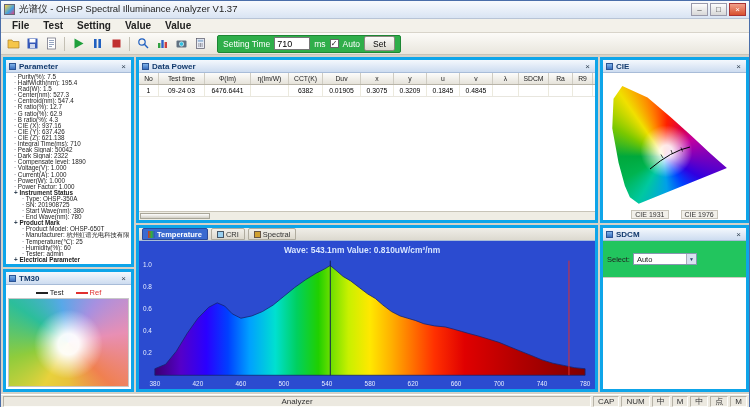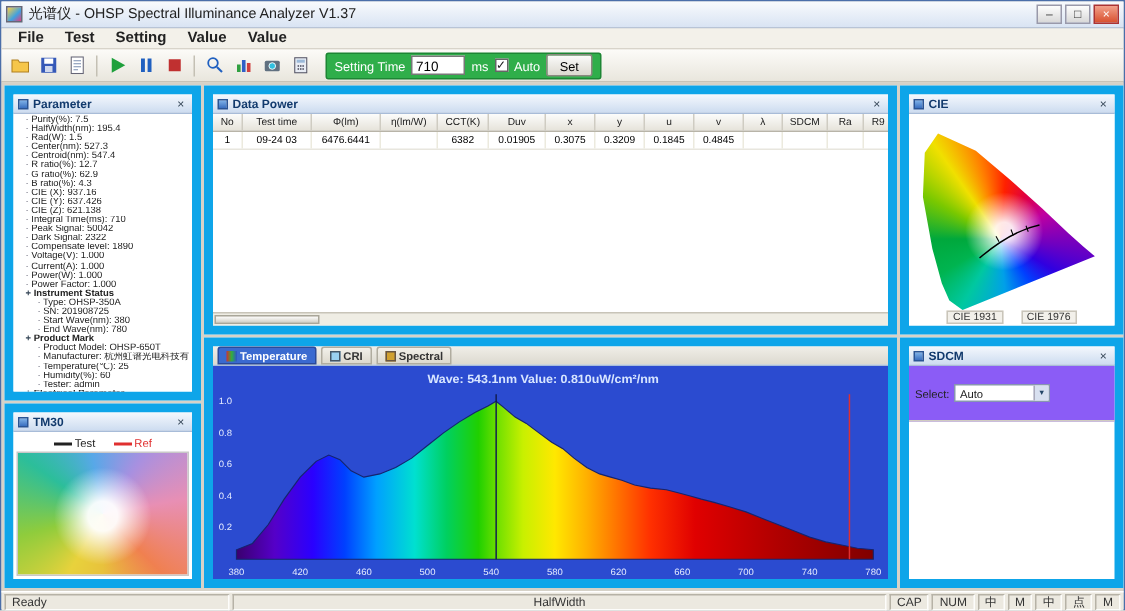--- a/index.html
+++ b/index.html
@@ -28,21 +28,21 @@
   .tsep {width:1px;height:14px;background:#c4c0b4;margin:0 2px;}
   .intgroup {display:flex;align-items:center;gap:4px;background:#2fae4a;border:1px solid #1d8634;
     border-radius:2px;height:18px;padding:0 5px;margin-left:6px;color:#fff;font-size:8.5px;}
   .intgroup input {width:36px;height:13px;font-size:9px;border:1px solid #777;padding:0 2px;font-family:inherit;}
   .cbbox {width:9px;height:9px;background:#fff;border:1px solid #666;font-size:8px;line-height:8px;text-align:center;color:#222;}
   .setbtn {height:15px;font-size:8.5px;padding:0 8px;background:linear-gradient(#fbfbfa,#dcd9d0);
     border:1px solid #8a897f;border-radius:2px;font-family:inherit;}
 
   
   .workspace {position:relative;height:339px;background:#d6d2c8;}
-  .panel {position:absolute;background:#fff;border:6px solid #0ea5e9;display:flex;flex-direction:column;}
+  .panel {position:absolute;background:#fff;border:3px solid #0ea5e9;display:flex;flex-direction:column;}
   .phead {flex:0 0 13px;background:linear-gradient(#f4f8fd,#cddcf0);border-bottom:1px solid #a8bcd8;
     display:flex;align-items:center;gap:3px;padding:0 3px;font-size:8px;color:#123a6d;font-weight:bold;}
   .picon {width:7px;height:7px;background:linear-gradient(#7fb2e8,#3a6fc0);border:1px solid #2a5494;}
   .pclose {margin-left:auto;font-size:8px;color:#345;width:9px;text-align:center;font-weight:normal;}
 
   
   .tree {flex:1;overflow:hidden;padding:1px 2px;background:#fff;}
   .tline {font-size:6.3px;line-height:6.1px;color:#222;white-space:nowrap;overflow:hidden;}
   .tline::before {content:"· ";color:#667;}
   .tline.grp::before {content:"+ ";color:#345;}
@@ -57,21 +57,21 @@
   .tbody {flex:1;}
   .tr {display:flex;height:12px;border-bottom:1px solid #e8e6de;}
   .td {font-size:6.8px;line-height:11px;text-align:center;border-right:1px solid #eceade;overflow:hidden;flex:0 0 auto;}
   .hscroll {flex:0 0 9px;background:#efede4;border-top:1px solid #c8c4b8;position:relative;}
   .hthumb {position:absolute;left:1px;top:1px;height:6px;width:70px;
     background:linear-gradient(#fdfdfc,#d2cfc6);border:1px solid #a9a699;}
 
   
   .tabshead {background:linear-gradient(#f0eee8,#dcd9cf);}
   .tab {display:inline-flex;align-items:center;gap:2px;font-size:7.5px;padding:1px 5px;height:12px;
-    border:1px solid #b0ac9f;background:linear-gradient(#f2f0ea,#ddd9cd);color:#333;font-weight:bold;border-radius:2px 2px 0 0;}
+    border:1px solid #b0ac9f;background:linear-gradient(#f2f0ea,#ddd9cd);color:#333;font-weight:normal;border-radius:2px 2px 0 0;}
   .tab.active {background:#3a6ad0;color:#fff;border-color:#2a4a9a;font-weight:bold;}
   .ticon {width:7px;height:7px;display:inline-block;}
   .t1 {background:linear-gradient(90deg,#d03030,#30b040,#3050d0);}
   .t2 {background:#9ad0f0;border:1px solid #456;}
   .t3 {background:#d0a030;border:1px solid #654;}
   .t4 {background:repeating-linear-gradient(0deg,#3060c8 0 2px,#fff 2px 3px);border:1px solid #456;}
 
   
   .chartarea {flex:1;background:#2b4bd0;position:relative;}
   .chartarea svg {position:absolute;inset:0;width:100%;height:100%;}
@@ -85,21 +85,21 @@
       #ff8000 75deg, #ff2000 95deg, #e00040 120deg, #c000a0 150deg, #7000c0 185deg, #3000e0 210deg,
       #0040ff 235deg, #00a0e8 265deg, #00c8a0 300deg, #00b450 330deg, #00a83c 360deg);
     clip-path:polygon(22% 99%,15% 94%,11% 85%,6% 67%,1% 40%,2% 17%,9% 7%,29% 16%,47% 31%,64% 46%,78% 59%,86% 66%,92% 71%);}
   .horseshoe::after {content:"";position:absolute;inset:0;
     background:radial-gradient(circle at 44% 58%, rgba(255,255,255,.9) 0 6px, rgba(255,255,255,0) 26px);}
   .cieoverlay {position:absolute;left:8px;top:4px;width:126px;height:128px;}
   .cietabs {position:absolute;bottom:1px;left:0;right:0;display:flex;justify-content:center;gap:12px;font-size:7px;color:#333;}
   .cietabs span {padding:0 3px;border:1px solid #c9c5ba;background:#f2f0ea;}
 
   
-  .sdcmctrl {flex:0 0 16px;display:flex;align-items:center;gap:3px;padding:12px 4px;background:#8b5cf6;
+  .sdcmctrl {flex:0 0 16px;display:flex;align-items:center;gap:3px;padding:12px 4px;background:#22c55e;
     border-bottom:1px solid #d0ccc0;font-size:7.5px;color:#222;}
   .select {display:inline-flex;align-items:center;justify-content:space-between;width:64px;height:12px;
     background:#fff;border:1px solid #8896b0;font-size:7.5px;padding:0 0 0 3px;}
   .select .arrow {font-size:5px;color:#246;background:#d8e0f0;height:10px;width:10px;text-align:center;line-height:10px;border-left:1px solid #aab;}
   .sdcmtabs {flex:0 0 13px;background:linear-gradient(#f0eee8,#dcd9cf);display:flex;align-items:flex-end;padding:0 2px;}
   .sdcmchart {flex:1;margin:2px;background:#000;border:2px solid #3a66d8;position:relative;overflow:hidden;}
   .sdcmval {position:absolute;left:4px;top:2px;color:#ff2828;font-size:8px;font-weight:bold;}
   .sdcmplus {position:absolute;left:24%;top:36%;color:#ff3030;font-size:11px;}
   .sdcmellipse {position:absolute;right:10%;top:26%;width:56px;height:34px;border:1px solid #1e9e50;border-radius:50%;transform:rotate(-18deg);}
   .sdcmdot {position:absolute;right:calc(10% + 26px);top:calc(26% + 15px);width:3px;height:3px;background:#fff;border-radius:50%;}
@@ -418,22 +418,21 @@
         <span class="select">
           <span>Auto</span>
           <span class="arrow">▼</span>
         </span>
       </div>
     </div>
 
   </div>
 
   <div class="statusbar">
-    <span class="scell ready">Ready</span>
-    <span class="scell listen">HalfWidth</span>
+    <span class="scell listen">Analyzer</span>
     <span style="display:flex;gap:2px;">
         <span class="scell">CAP</span>
         <span class="scell">NUM</span>
         <span class="scell">中</span>
         <span class="scell">M</span>
         <span class="scell">中</span>
         <span class="scell">点</span>
         <span class="scell">M</span>
       </span>
   </div>

